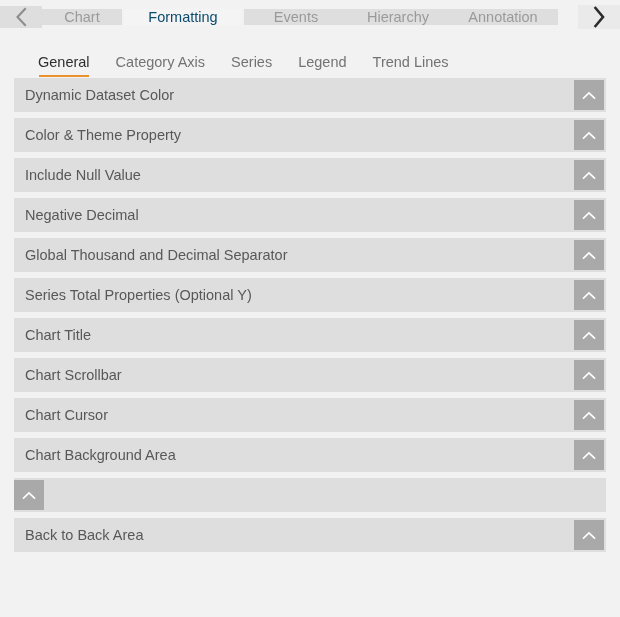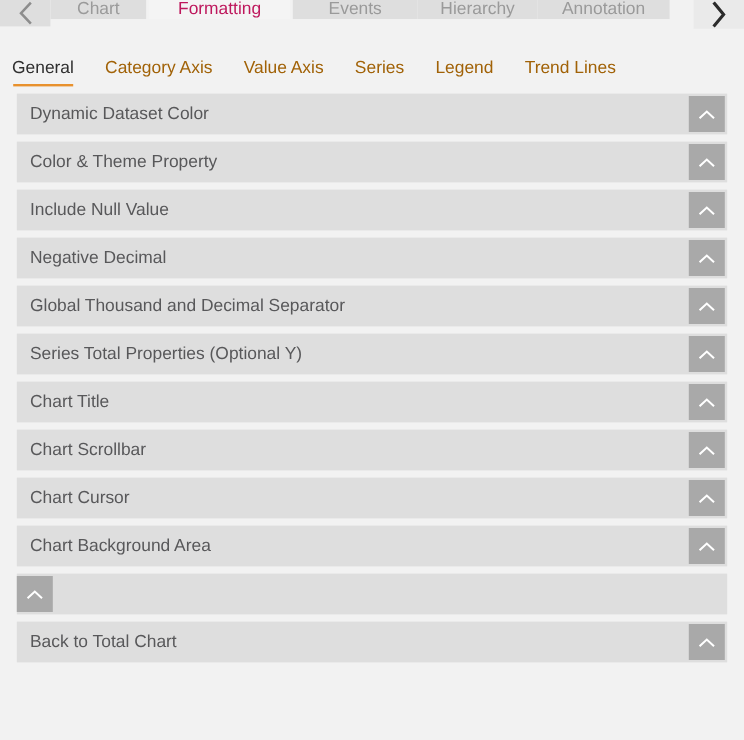--- a/index.html
+++ b/index.html
@@ -14,21 +14,21 @@
     overflow: hidden;
     -webkit-font-smoothing: antialiased;
   }
 
   
   .tabstrip {
     position: relative;
     height: 33px;
     background: #f2f2f2;
     display: flex;
-    align-items: flex-start;
+    align-items: center;
     overflow: hidden;
   }
   .nav-arrow {
     width: 42px;
     flex: 0 0 42px;
     display: flex;
     align-items: center;
     justify-content: center;
     cursor: pointer;
     user-select: none;
@@ -53,40 +53,41 @@
     justify-content: center;
     padding: 0 12px;
     white-space: nowrap;
     cursor: pointer;
     user-select: none;
     box-sizing: border-box;
     flex: 0 0 auto;
   }
   .tab.active {
     background: #f4f4f4;
-    color: #be185d;
+    color: #0c4a6e;
   }
   .tab-sep {
     flex: 0 0 2px;
     background: #f2f2f2;
   }
 
   
   .subtabs {
     height: 45px;
     display: flex;
-    align-items: center;
+    align-items: flex-end;
     padding: 10px 0 0 10px;
     box-sizing: border-box;
     background: #f2f2f2;
+    margin-left: 28px;
   }
   .subtab {
     position: relative;
     font-size: 14.5px;
-    color: #a16207;
+    color: #737373;
     margin-right: 26px;
     padding-bottom: 8px;
     white-space: nowrap;
     cursor: pointer;
     user-select: none;
   }
   .subtab.active {
     color: #2f2f2f;
   }
   .subtab.active::after {
@@ -178,23 +179,20 @@
 </div>
 
 <div class="subtabs">
   <div class="subtab active">
     <span>General</span>
   </div>
   <div class="subtab">
     <span>Category Axis</span>
   </div>
   <div class="subtab">
-    <span>Value Axis</span>
-  </div>
-  <div class="subtab">
     <span>Series</span>
   </div>
   <div class="subtab">
     <span>Legend</span>
   </div>
   <div class="subtab">
     <span>Trend Lines</span>
   </div>
 </div>
 
@@ -302,21 +300,21 @@
     <div class="panel-row">
       <div class="panel-toggle">
         <span>
           <svg width="14" height="9" viewBox="0 0 14 9" aria-hidden="true">
             <polyline points="1.6,7 7,2 12.4,7" fill="none" stroke="#ffffff" stroke-width="1.7" stroke-linecap="square"></polyline>
           </svg>
         </span>
       </div>
     </div>
     <div class="panel-row">
-      <div class="panel-label">Back to Total Chart</div>
+      <div class="panel-label">Back to Back Area</div>
       <div class="panel-toggle">
         <span>
           <svg width="14" height="9" viewBox="0 0 14 9" aria-hidden="true">
             <polyline points="1.6,7 7,2 12.4,7" fill="none" stroke="#ffffff" stroke-width="1.7" stroke-linecap="square"></polyline>
           </svg>
         </span>
       </div>
     </div>
   </div>
 

